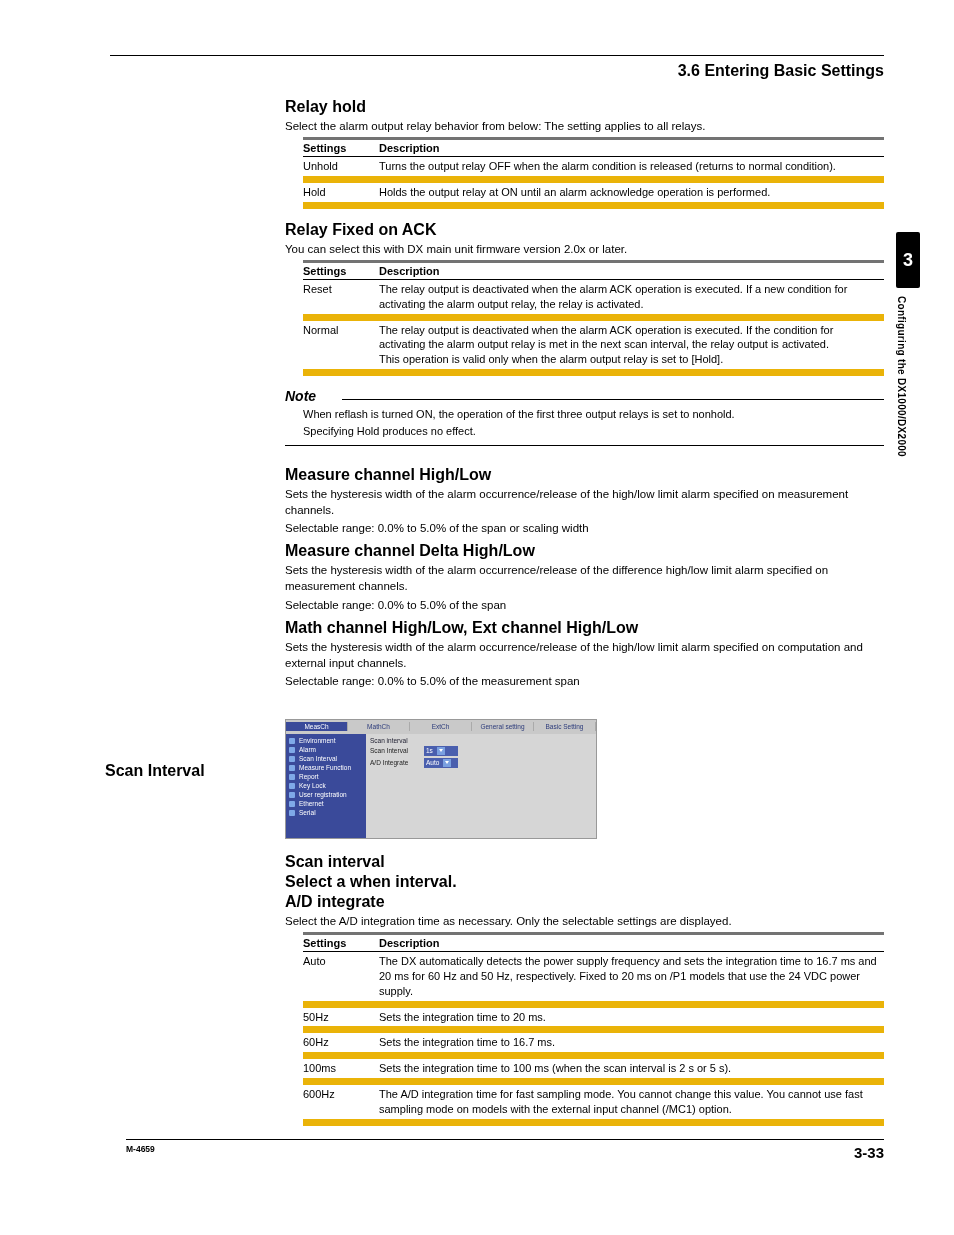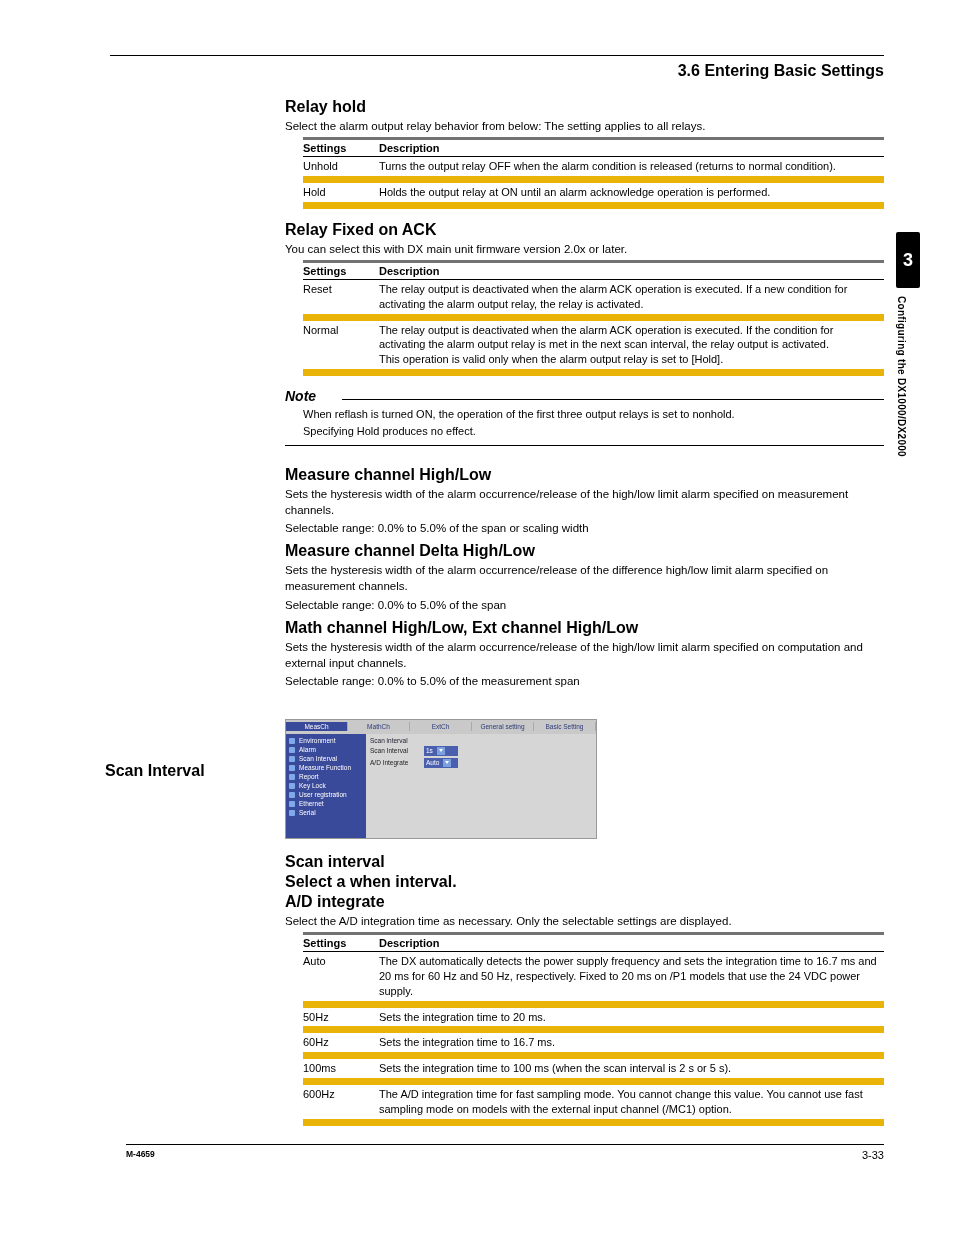--- a/index.html
+++ b/index.html
@@ -236,21 +236,21 @@
     left: 126px;
     right: 70px;
     bottom: 34px;
     border-top: 1px solid #000;
     padding-top: 4px;
     display: flex;
     justify-content: space-between;
     font-size: 10px;
   }
   .footer .left { font-weight: bold; font-size: 8.5px; }
-  .footer .right { font-weight: normal; font-size: 11px; }
+  .footer .right { font-weight: bold; font-size: 15px; }
 </style>
 </head>
 <body>
 
 <div class="page">
   <div class="top-rule"></div>
   <div class="top-head">3.6  Entering Basic Settings</div>
 
   <div class="content">
 

